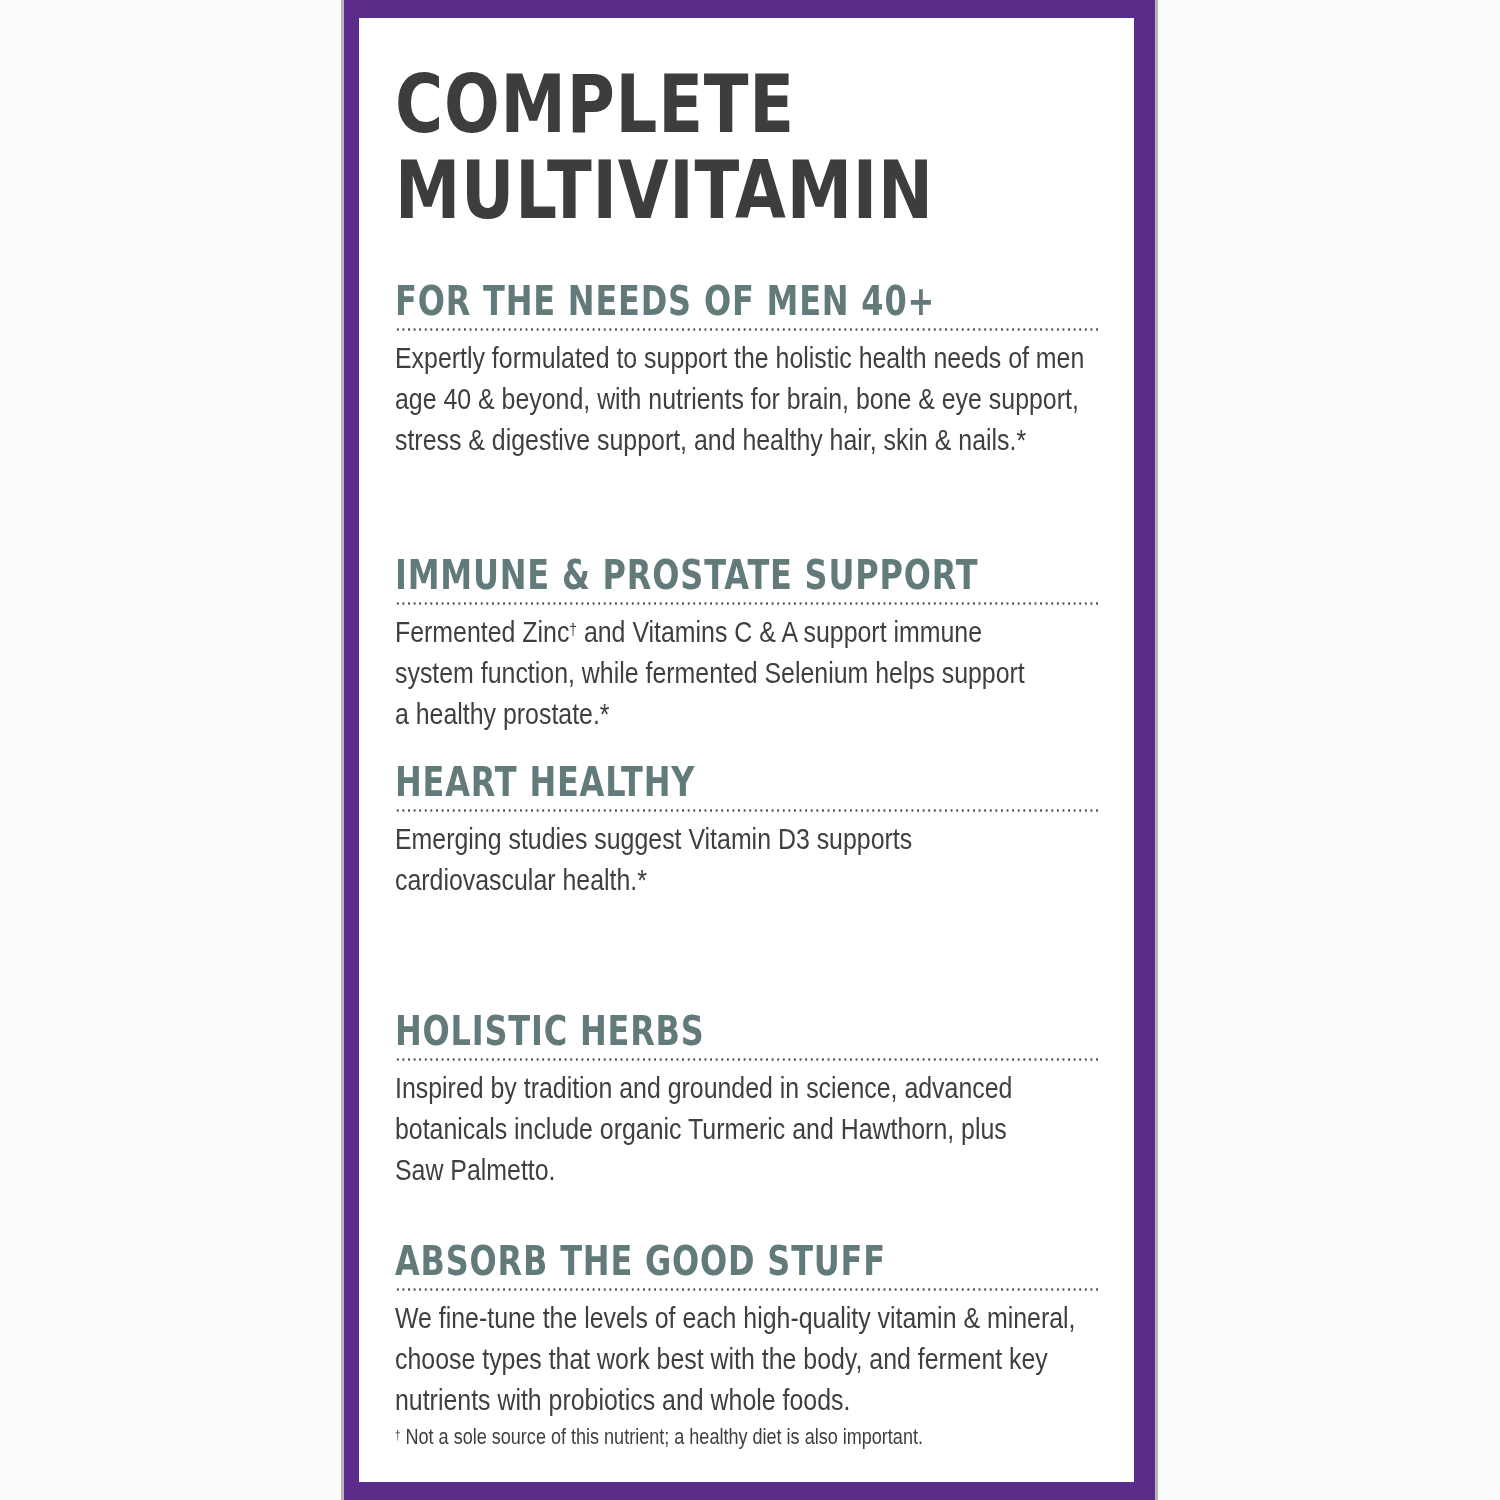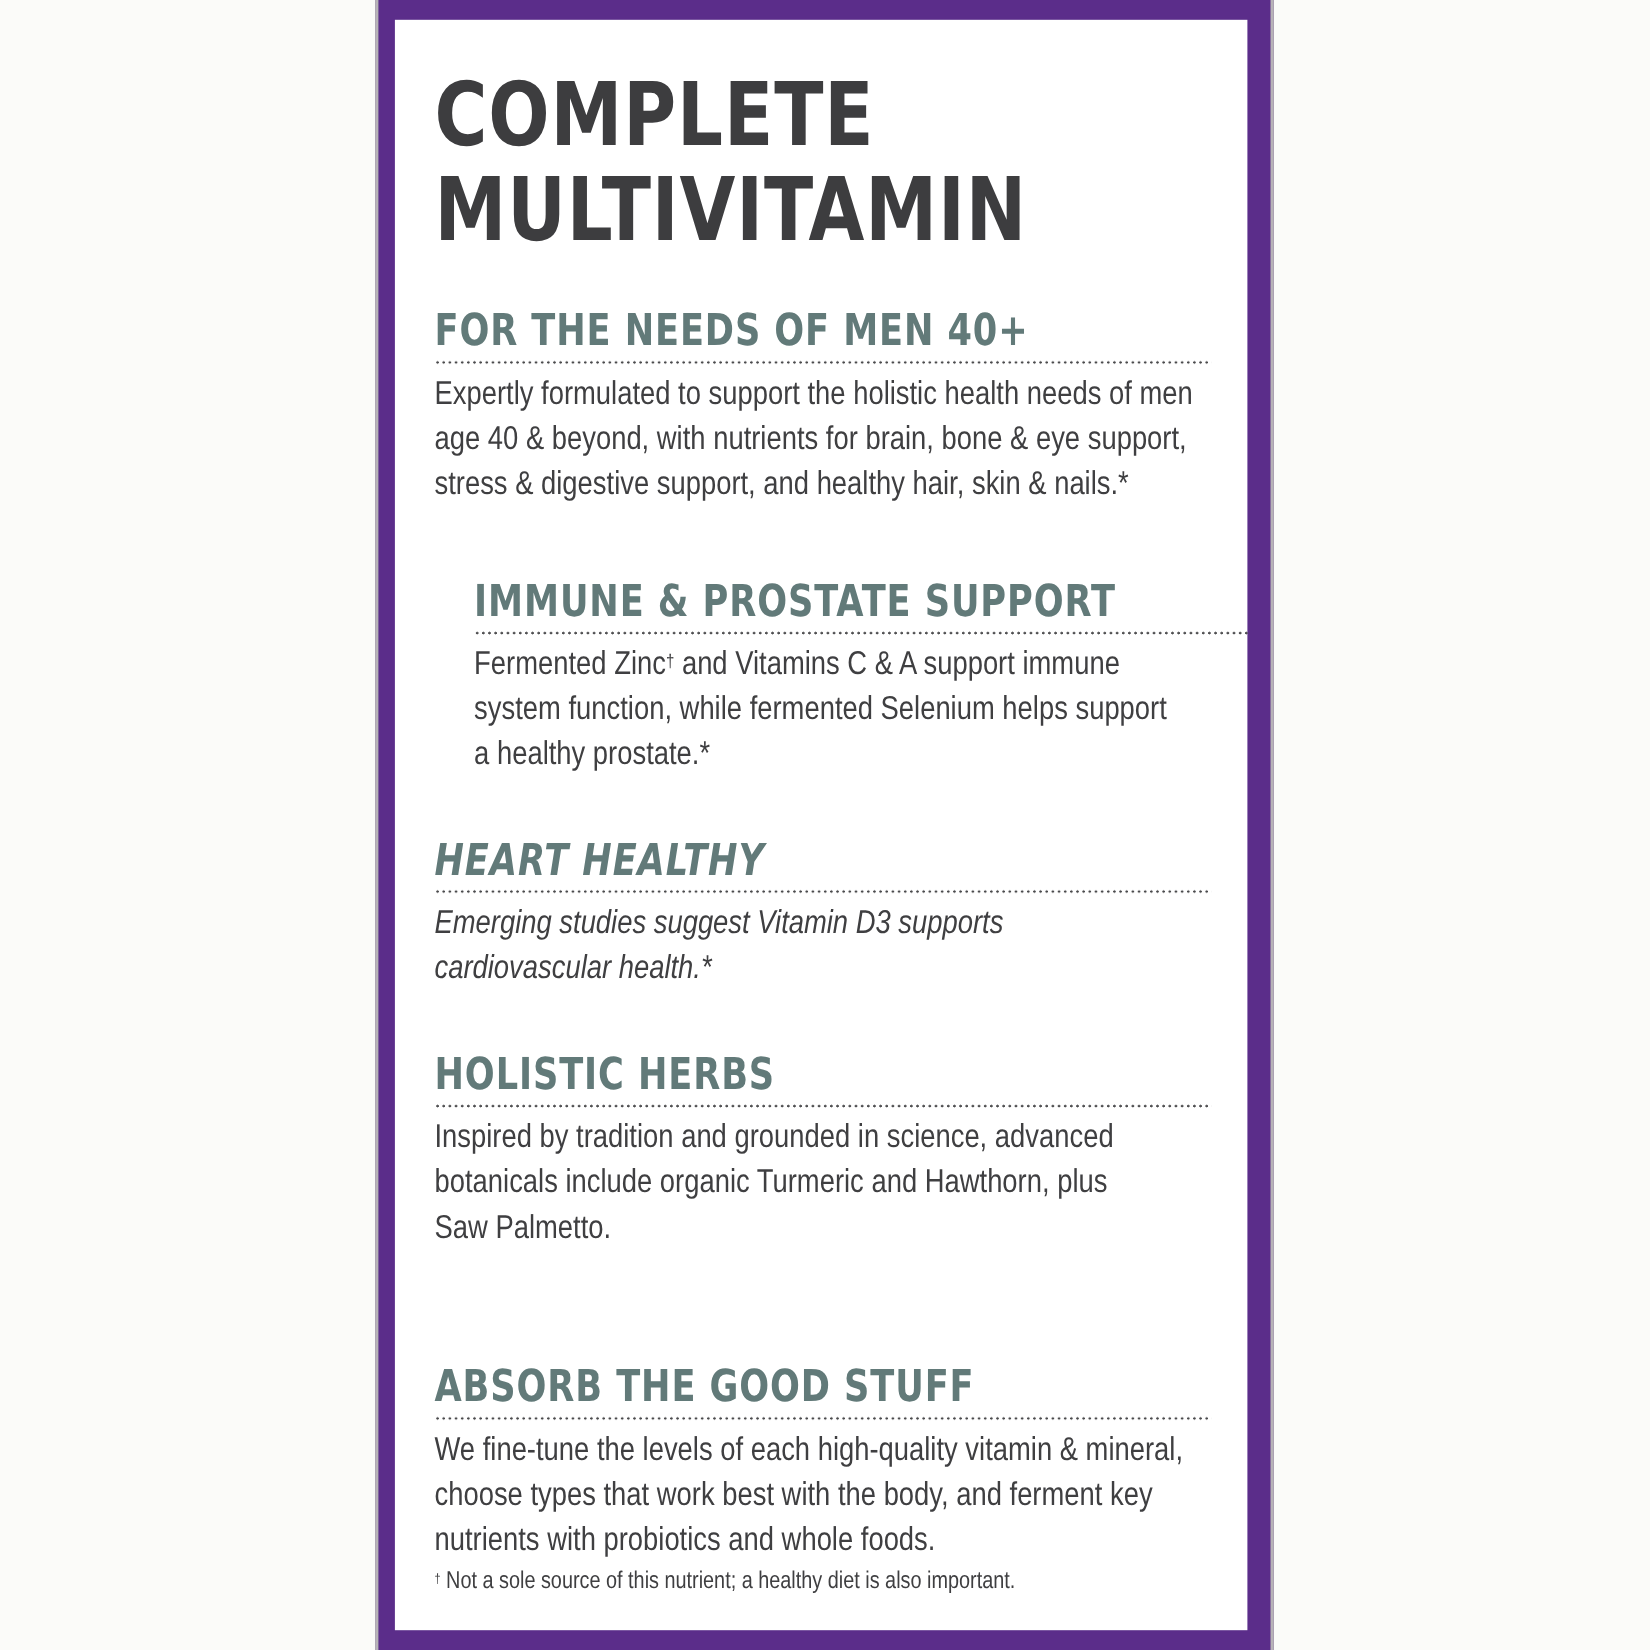--- a/index.html
+++ b/index.html
@@ -123,40 +123,40 @@
   <div class="section" style="top:278px;">
     <h2 class="heading">FOR THE NEEDS OF MEN 40+</h2>
     <div class="rule"></div>
     <div class="body">
       <span>Expertly formulated to support the holistic health needs of men</span>
       <span>age 40 &amp; beyond, with nutrients for brain, bone &amp; eye support,</span>
       <span>stress &amp; digestive support, and healthy hair, skin &amp; nails.*</span>
     </div>
   </div>
 
-  <div class="section" style="top:524px;margin-left:36px;">
+  <div class="section" style="top:552px;">
     <h2 class="heading">IMMUNE &amp; PROSTATE SUPPORT</h2>
     <div class="rule"></div>
     <div class="body">
       <span><span style="display:inline">Fermented Zinc</span><sup>†</sup> <span style="display:inline">and Vitamins C &amp; A support immune</span></span>
       <span>system function, while fermented Selenium helps support</span>
       <span>a healthy prostate.*</span>
     </div>
   </div>
 
-  <div class="section" style="top:759px;font-style:italic;">
+  <div class="section" style="top:759px;">
     <h2 class="heading">HEART HEALTHY</h2>
     <div class="rule"></div>
     <div class="body">
       <span>Emerging studies suggest Vitamin D3 supports</span>
       <span>cardiovascular health.*</span>
     </div>
   </div>
 
-  <div class="section" style="top:954px;">
+  <div class="section" style="top:1008px;">
     <h2 class="heading">HOLISTIC HERBS</h2>
     <div class="rule"></div>
     <div class="body">
       <span>Inspired by tradition and grounded in science, advanced</span>
       <span>botanicals include organic Turmeric and Hawthorn, plus</span>
       <span>Saw Palmetto.</span>
     </div>
   </div>
 
   <div class="section" style="top:1238px;">

